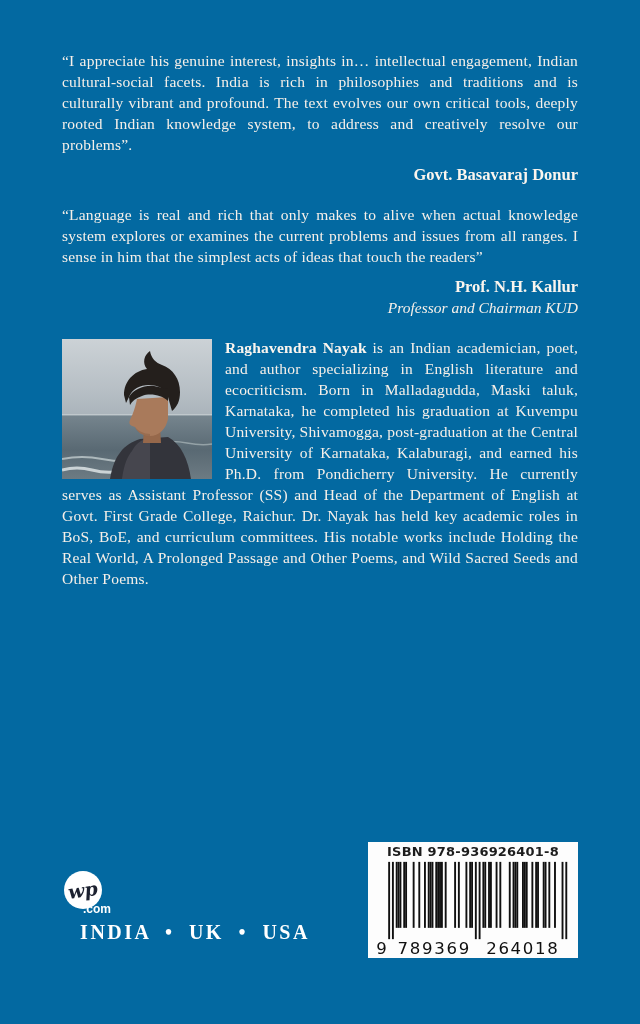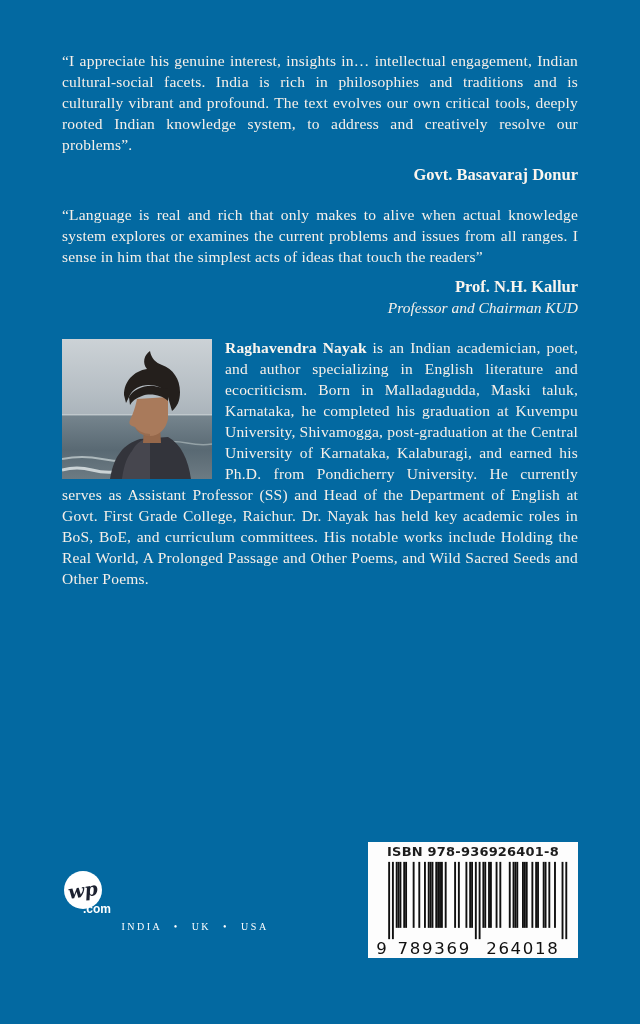--- a/index.html
+++ b/index.html
@@ -43,21 +43,21 @@
   .wordmark{
     font-family:"Liberation Sans","DejaVu Sans",sans-serif;font-weight:bold;
     font-size:26px;letter-spacing:-1.2px;color:#ffffff;line-height:34px;white-space:nowrap;
   }
   .tld{
     position:absolute;right:0;bottom:-6px;
     font-family:"Liberation Sans",sans-serif;font-weight:bold;font-size:12px;color:#ffffff;
   }
   .regions{
     margin-top:11px;text-align:center;
-    font-family:"Liberation Serif",serif;font-weight:normal;font-size:10px;color:#ffffff;
+    font-family:"Liberation Serif",serif;font-weight:bold;font-size:20px;color:#ffffff;
     letter-spacing:2.5px;word-spacing:7px;white-space:nowrap;
   }
   .barcode{
     position:absolute;left:368px;top:842px;width:210px;height:116px;
     background:#fdfdfd;color:#161616;text-align:center;
   }
   .isbn{
     font-family:"DejaVu Sans","Liberation Sans",sans-serif;font-size:13px;font-weight:600;
     letter-spacing:.2px;color:#1d1d1d;margin-top:2px;line-height:16px;
   }

